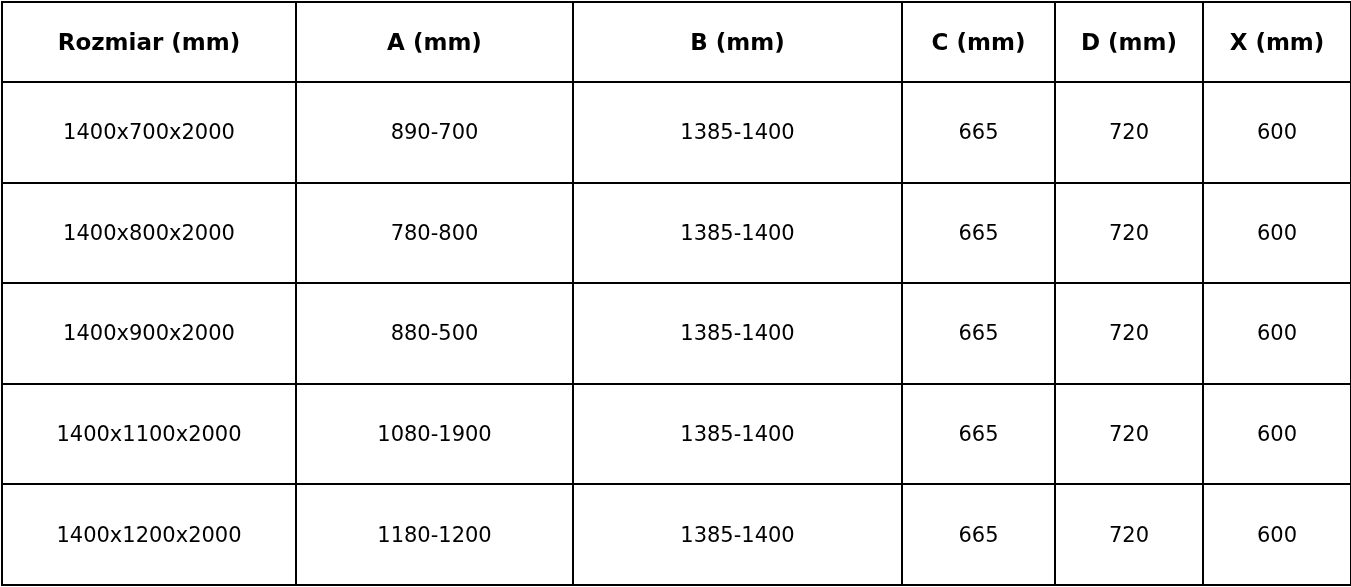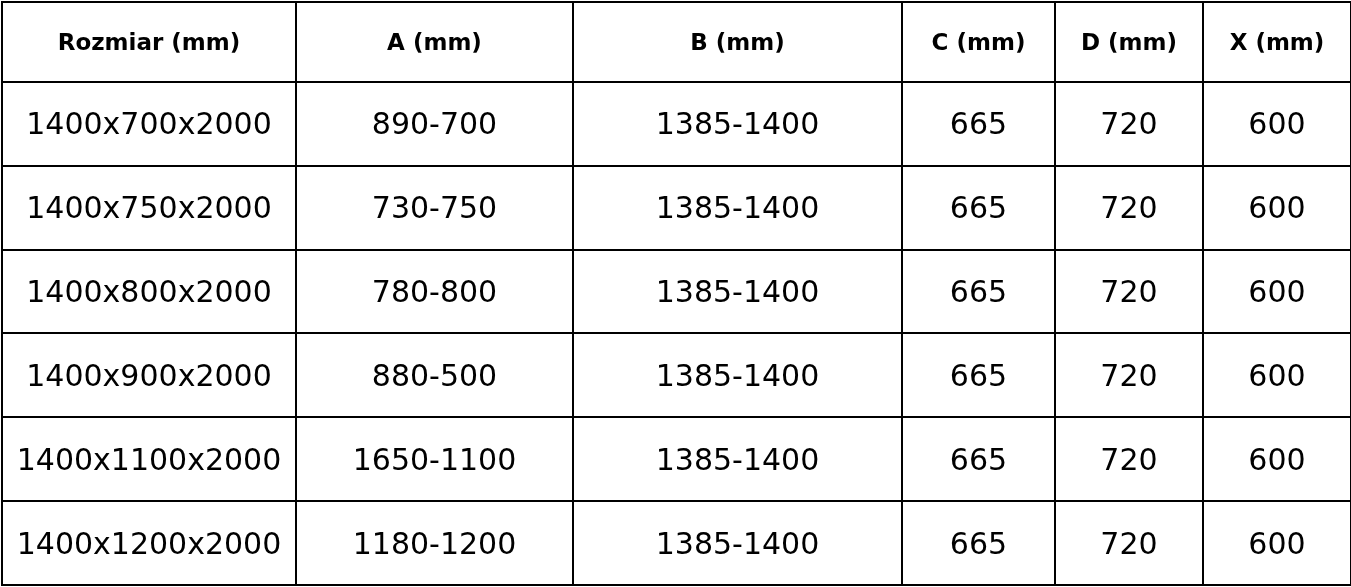--- a/index.html
+++ b/index.html
@@ -24,21 +24,21 @@
     width: 1349px;
     height: 585px;
     table-layout: fixed;
     margin: 1px 0 0 1px;
   }
   table.spec-table th,
   table.spec-table td {
     border: 2px solid #000000;
     text-align: center;
     vertical-align: middle;
-    font-size: 30px;
+    font-size: 21px;
     padding: 0 4px;
     white-space: nowrap;
   }
   table.spec-table thead th {
     font-weight: bold;
     height: 78px;
     font-size: 23px;
   }
   table.spec-table tbody td {
     font-weight: normal;
@@ -78,46 +78,38 @@
     <tbody>
       <tr>
         <td>1400x700x2000</td>
         <td>890-700</td>
         <td>1385-1400</td>
         <td>665</td>
         <td>720</td>
         <td>600</td>
       </tr>
       <tr>
-        <td>1400x750x2000</td>
-        <td>730-750</td>
-        <td>1385-1400</td>
-        <td>665</td>
-        <td>720</td>
-        <td>600</td>
-      </tr>
-      <tr>
         <td>1400x800x2000</td>
         <td>780-800</td>
         <td>1385-1400</td>
         <td>665</td>
         <td>720</td>
         <td>600</td>
       </tr>
       <tr>
         <td>1400x900x2000</td>
         <td>880-500</td>
         <td>1385-1400</td>
         <td>665</td>
         <td>720</td>
         <td>600</td>
       </tr>
       <tr>
         <td>1400x1100x2000</td>
-        <td>1650-1100</td>
+        <td>1080-1900</td>
         <td>1385-1400</td>
         <td>665</td>
         <td>720</td>
         <td>600</td>
       </tr>
       <tr>
         <td>1400x1200x2000</td>
         <td>1180-1200</td>
         <td>1385-1400</td>
         <td>665</td>

